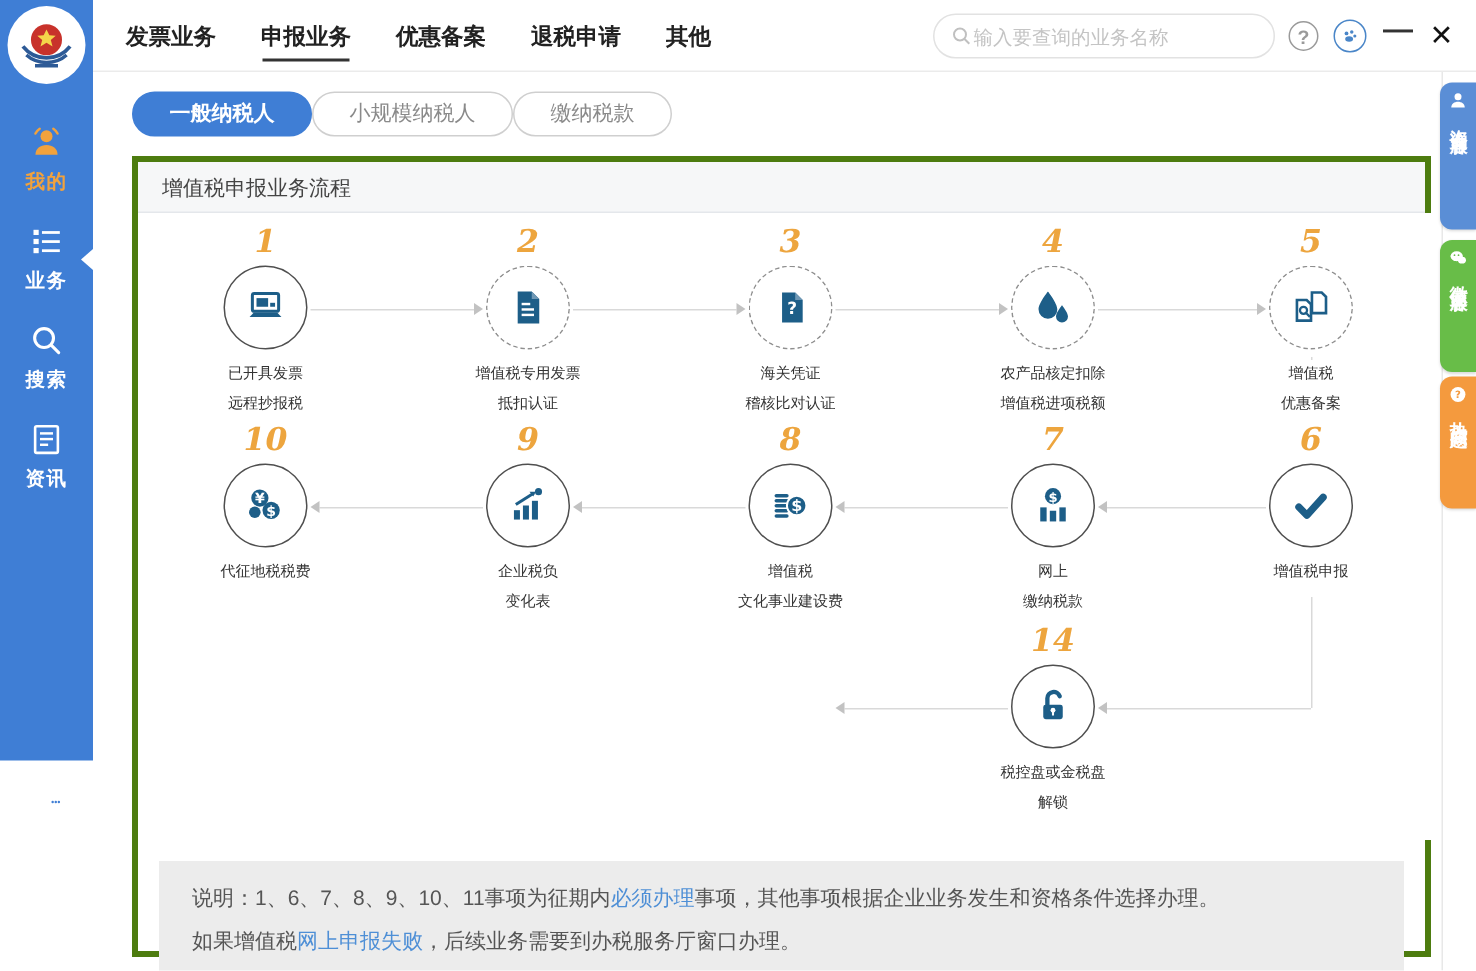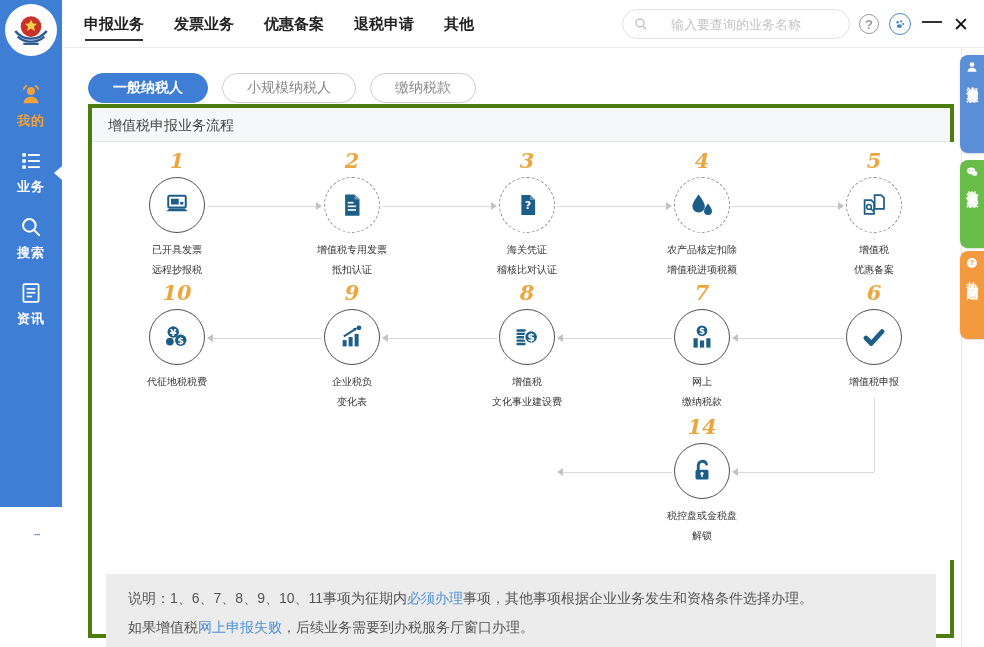--- a/index.html
+++ b/index.html
@@ -18,36 +18,36 @@
   .sb-item.accent .sb-label { color:#f2a23c; }
   .sb-notch { position:absolute; right:0; top:18px; width:0; height:0; border:7px solid transparent; border-right:8px solid #ffffff; border-left:none; }
   .sb-bottom-1 { position:absolute; top:528px; left:0; width:62px; }
   .sb-bottom-1 .sb-item { height:64px; }
 
   
   .titlebar { position:absolute; left:62px; top:0; width:922px; height:48px; background:#fff; border-bottom:1px solid #ebebeb; z-index:4; }
   .nav-tabs { position:absolute; left:22px; top:0; height:48px; display:flex; gap:30px; }
   .t-tab { position:relative; display:flex; align-items:center; height:48px; font-size:15px; font-weight:bold; color:#222; cursor:pointer; white-space:nowrap; }
   .t-tab.active::after { content:""; position:absolute; left:1px; right:1px; bottom:7px; height:2px; background:#333; }
-  .search-box { position:absolute; left:560px; top:9px; width:228px; height:30px; border:1px solid #e2e2e2; border-radius:16px; display:flex; align-items:center; padding:0 10px; gap:22px; background:#fff; }
+  .search-box { position:absolute; left:560px; top:9px; width:228px; height:30px; border:1px solid #e2e2e2; border-radius:16px; display:flex; align-items:center; padding:0 10px; gap:0; background:#fff; }
   .search-box svg { width:16px; height:16px; flex:0 0 auto; }
   .search-box input { border:none; outline:none; width:100%; font-size:13px; color:#666; background:transparent; font-family:inherit; }
   .search-box input::placeholder { color:#c4c4c4; }
   .tb-ctrl { position:absolute; top:0; height:48px; display:flex; align-items:center; justify-content:center; cursor:pointer; }
   .tb-help { right:104px; width:22px; }
   .tb-help .circ { width:20px; height:20px; border:1.6px solid #9a9a9a; border-radius:50%; color:#9a9a9a; font-size:13px; font-weight:bold; display:flex; align-items:center; justify-content:center; }
   .tb-badge { right:72px; width:24px; }
   .tb-badge .circ { width:22px; height:22px; border:1.6px solid #4a86c8; border-radius:50%; display:flex; align-items:center; justify-content:center; }
   .tb-badge svg { width:14px; height:14px; }
   .tb-min { right:42px; width:20px; font-size:20px; font-weight:bold; color:#333; padding-bottom:8px; }
   .tb-close { right:12px; width:22px; font-size:19px; font-weight:bold; color:#111; }
 
   
   .main { position:absolute; left:62px; top:48px; width:900px; height:599px; background:#fff; border-right:1px solid #e8e8e8; }
-  .pills { position:absolute; left:26px; top:25px; display:flex; gap:14px; }
+  .pills { position:absolute; left:26px; top:13px; display:flex; }
   .pill { height:30px; padding:0 24px; border-radius:16px; border:1px solid #cfcfcf; color:#8a8a8a; font-size:14px; display:flex; align-items:center; cursor:pointer; background:#fff; white-space:nowrap; }
   .pill.active { background:#3f7ed5; border-color:#3f7ed5; color:#fff; font-weight:bold; }
 
   .card { position:absolute; left:26px; top:56px; width:866px; height:534px; border:4px solid #4d7c0f; background:#fff; }
   .card-header { height:34px; background:#f6f7f8; border-bottom:1px solid #e4e7eb; font-size:14px; color:#444; line-height:34px; padding-left:16px; }
   .flow { position:relative; width:864px; height:418px; background:#fff; }
 
   .step { position:absolute; width:160px; display:flex; flex-direction:column; align-items:center; z-index:1; }
   .step-num { font-family:"DejaVu Serif","Liberation Serif",serif; font-style:italic; font-weight:bold; font-size:21px; color:#eda53e; line-height:26px; background:#fff; padding:0 8px; z-index:2; }
   .step-circle { width:56px; height:56px; border-radius:50%; margin-top:3px; display:flex; align-items:center; justify-content:center; color:#1d5e88; background:#fff; cursor:pointer; }
@@ -170,22 +170,22 @@
               <rect x="7.4" y="3" width="1.7" height="3.4" fill="#fff"></rect>
               <rect x="14.9" y="3" width="1.7" height="3.4" fill="#fff"></rect>
             </svg>
           </span>
         </div>
       </div>
   </div>
 
   <div class="titlebar">
     <div class="nav-tabs" id="nav-tabs">
+        <div class="t-tab">发票业务</div>
         <div class="t-tab active">申报业务</div>
-        <div class="t-tab">发票业务</div>
         <div class="t-tab">优惠备案</div>
         <div class="t-tab">退税申请</div>
         <div class="t-tab">其他</div>
       </div>
     <div class="search-box">
       <svg viewBox="0 0 24 24">
         <circle cx="10.5" cy="10.5" r="6" fill="none" stroke="#c0c0c0" stroke-width="2"></circle>
         <path d="M15 15l4.8 4.8" stroke="#c0c0c0" stroke-width="2"></path>
       </svg>
       <input type="text" placeholder="输入要查询的业务名称" style="">

